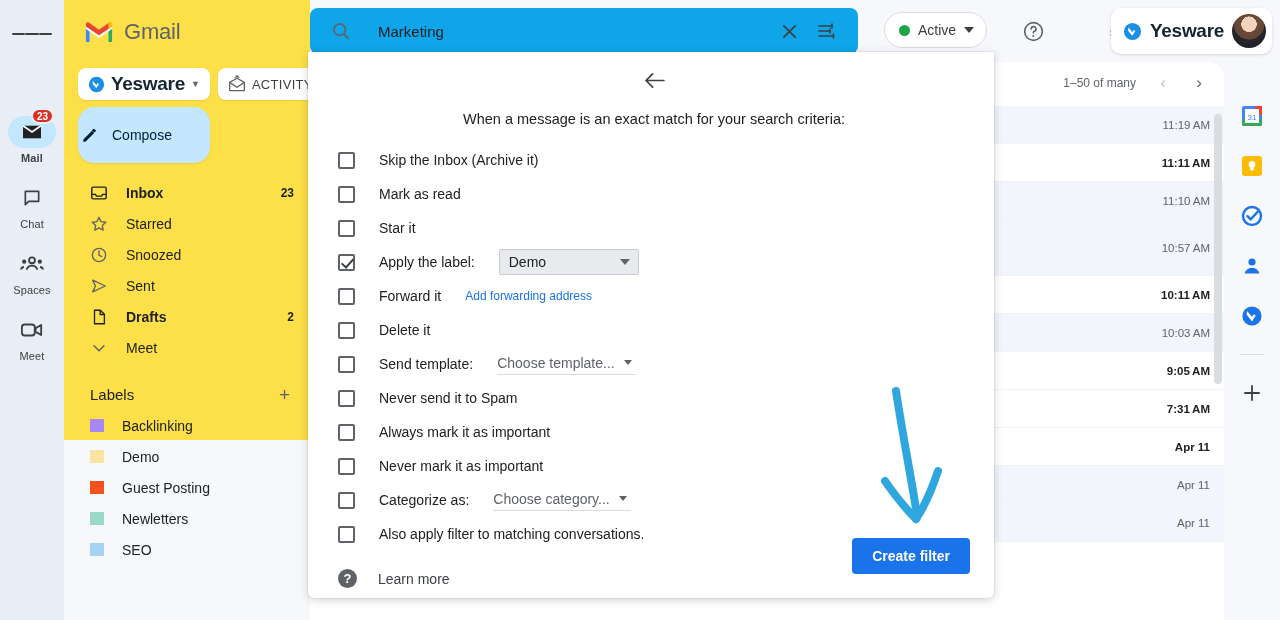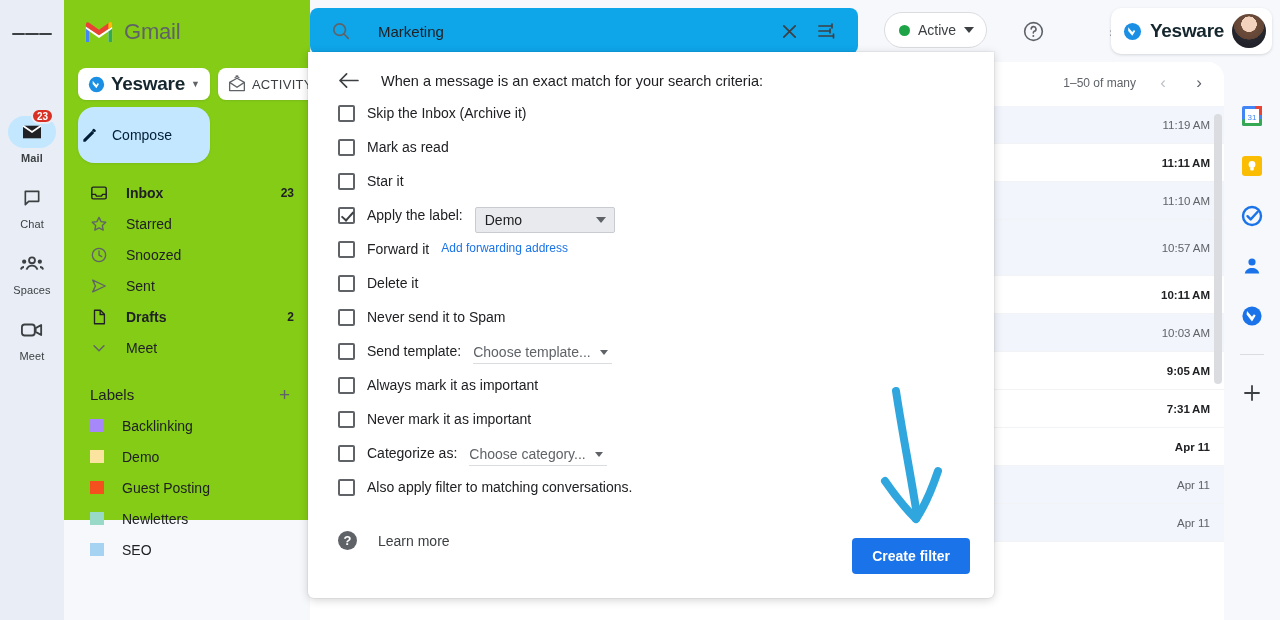--- a/index.html
+++ b/index.html
@@ -34,21 +34,21 @@
   .rail-label { font-size: 11px; color:#3c4043; margin-top: 4px; letter-spacing:.1px; }
   .rail-item.active .rail-label { font-weight: 700; }
   .badge {
     position:absolute; top:-8px; right:2px; background:#d93025; color:#fff;
     font-size:10px; font-weight:700; border-radius:9px; min-width:19px; height:16px;
     display:flex; align-items:center; justify-content:center; padding:0 4px;
     border:2px solid #e9eef6;
   }
 
   
-  .sidebar { position:absolute; left:64px; top:0; width:246px; height:520px; background:#84cc16; }
+  .sidebar { position:absolute; left:64px; top:0; width:246px; height:440px; background:#fde047; }
   .brand { display:flex; align-items:center; gap:10px; height:64px; padding-left: 20px; }
   .gmail-word { font-size: 22px; color:#5f6368; letter-spacing:-.2px; }
   .ext-row { display:flex; gap:8px; padding: 4px 0 0 14px; }
   .ext-btn {
     background:#fff; border-radius:8px; height:32px; display:flex; align-items:center;
     padding: 0 10px; gap:6px; box-shadow:0 1px 2px rgba(60,64,67,.12);
     font-size:12px; color:#3c4043; cursor:pointer; white-space:nowrap;
   }
   .ys-word { font-weight:700; font-size:19px; color:#15262e; letter-spacing:-.3px; }
   .caret-sm { font-size:9px; color:#5f6368; }
@@ -154,24 +154,24 @@
   .rrail-ico { width:24px; height:24px; cursor:pointer; display:flex; align-items:center; justify-content:center; }
   .rrail-div { width:24px; height:1px; background:#dadce0; }
 
   
   .dialog {
     position:absolute; left:308px; top:52px; width:686px; height:546px; background:#fff;
     border-radius:0 0 6px 6px;
     box-shadow: 0 2px 10px rgba(0,0,0,.18), 0 0 0 1px rgba(0,0,0,.04);
     padding: 20px 24px 0 30px;
   }
-  .dlg-head { display:flex; align-items:center; gap:22px; margin-bottom: 16px; }
+  .dlg-head { display:flex; align-items:center; gap:22px; margin-bottom: 16px; flex-direction: column; }
   .back-arrow { cursor:pointer; display:flex; align-items:center; }
   .dlg-title { font-size:14.5px; color:#202124; }
-  .opt { display:flex; align-items:flex-start; gap:12px; height:34px; }
+  .opt { display:flex; align-items:center; gap:24px; height:34px; }
   .cbx {
     width:17px; height:17px; border:2px solid #5f6368; border-radius:2px; cursor:pointer;
     flex:0 0 auto; position:relative; background:#fff;
   }
   .cbx.checked::after {
     content:""; position:absolute; left:4px; top:0px; width:5px; height:10px;
     border:solid #3c4043; border-width:0 2px 2px 0; transform:rotate(42deg);
   }
   .opt-label { font-size:14px; color:#202124; }
   .sel {
@@ -575,32 +575,32 @@
         <span class="cbx"></span>
         <span class="opt-label">Forward it</span>
         <span class="link">Add forwarding address</span>
       </div>
       <div class="opt">
         <span class="cbx"></span>
         <span class="opt-label">Delete it</span>
       </div>
       <div class="opt">
         <span class="cbx"></span>
-        <span class="opt-label">Never send it to Spam</span>
-      </div>
-      <div class="opt">
-        <span class="cbx"></span>
         <span class="opt-label">Send template:</span>
         <span class="underline-sel">
           <span>Choose template...</span>
           <span class="tri"></span>
         </span>
       </div>
       <div class="opt">
         <span class="cbx"></span>
+        <span class="opt-label">Never send it to Spam</span>
+      </div>
+      <div class="opt">
+        <span class="cbx"></span>
         <span class="opt-label">Always mark it as important</span>
       </div>
       <div class="opt">
         <span class="cbx"></span>
         <span class="opt-label">Never mark it as important</span>
       </div>
       <div class="opt">
         <span class="cbx"></span>
         <span class="opt-label">Categorize as:</span>
         <span class="underline-sel">

